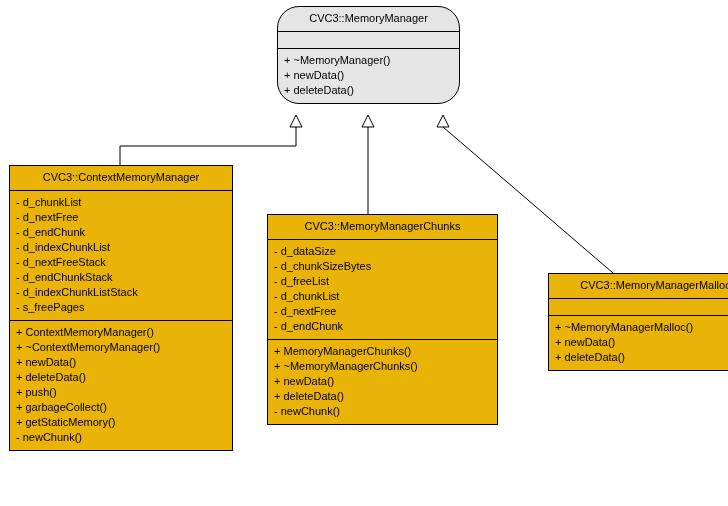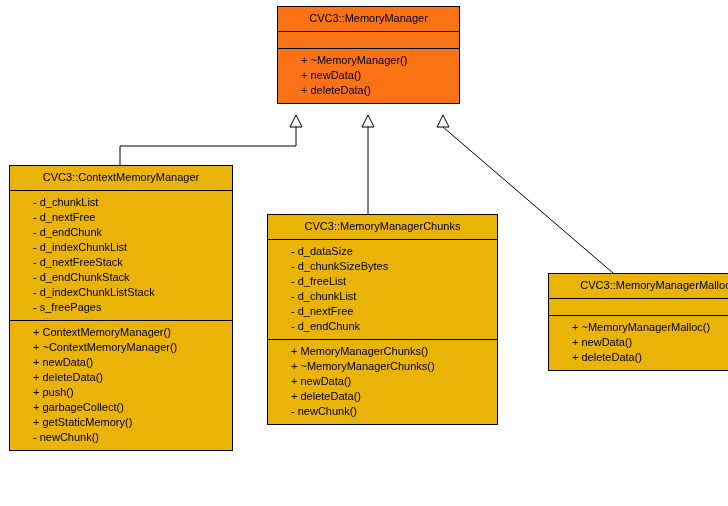--- a/index.html
+++ b/index.html
@@ -17,37 +17,38 @@
   }
   .uml-box {
     position: absolute;
     box-sizing: border-box;
     border: 1px solid #000000;
     background: #eab308;
     font-size: 11px;
     color: #000000;
   }
   .uml-box.filled {
-    background: #f97316;
+    background: #e5e5e5;
+    border-radius: 22px;
   }
   .uml-title {
     text-align: center;
     padding: 5px 6px 6px 6px;
     font-size: 11px;
     line-height: 13px;
     white-space: nowrap;
   }
   .uml-sep {
     border-top: 1px solid #000000;
     height: 0;
     font-size: 0;
     line-height: 0;
   }
   .uml-section {
-    padding: 4px 6px 5px 23px;
+    padding: 4px 6px 5px 6px;
   }
   .uml-section.empty {
     height: 12px;
     padding: 2px 6px;
   }
   .uml-row {
     white-space: nowrap;
     line-height: 15px;
     font-size: 11px;
   }

